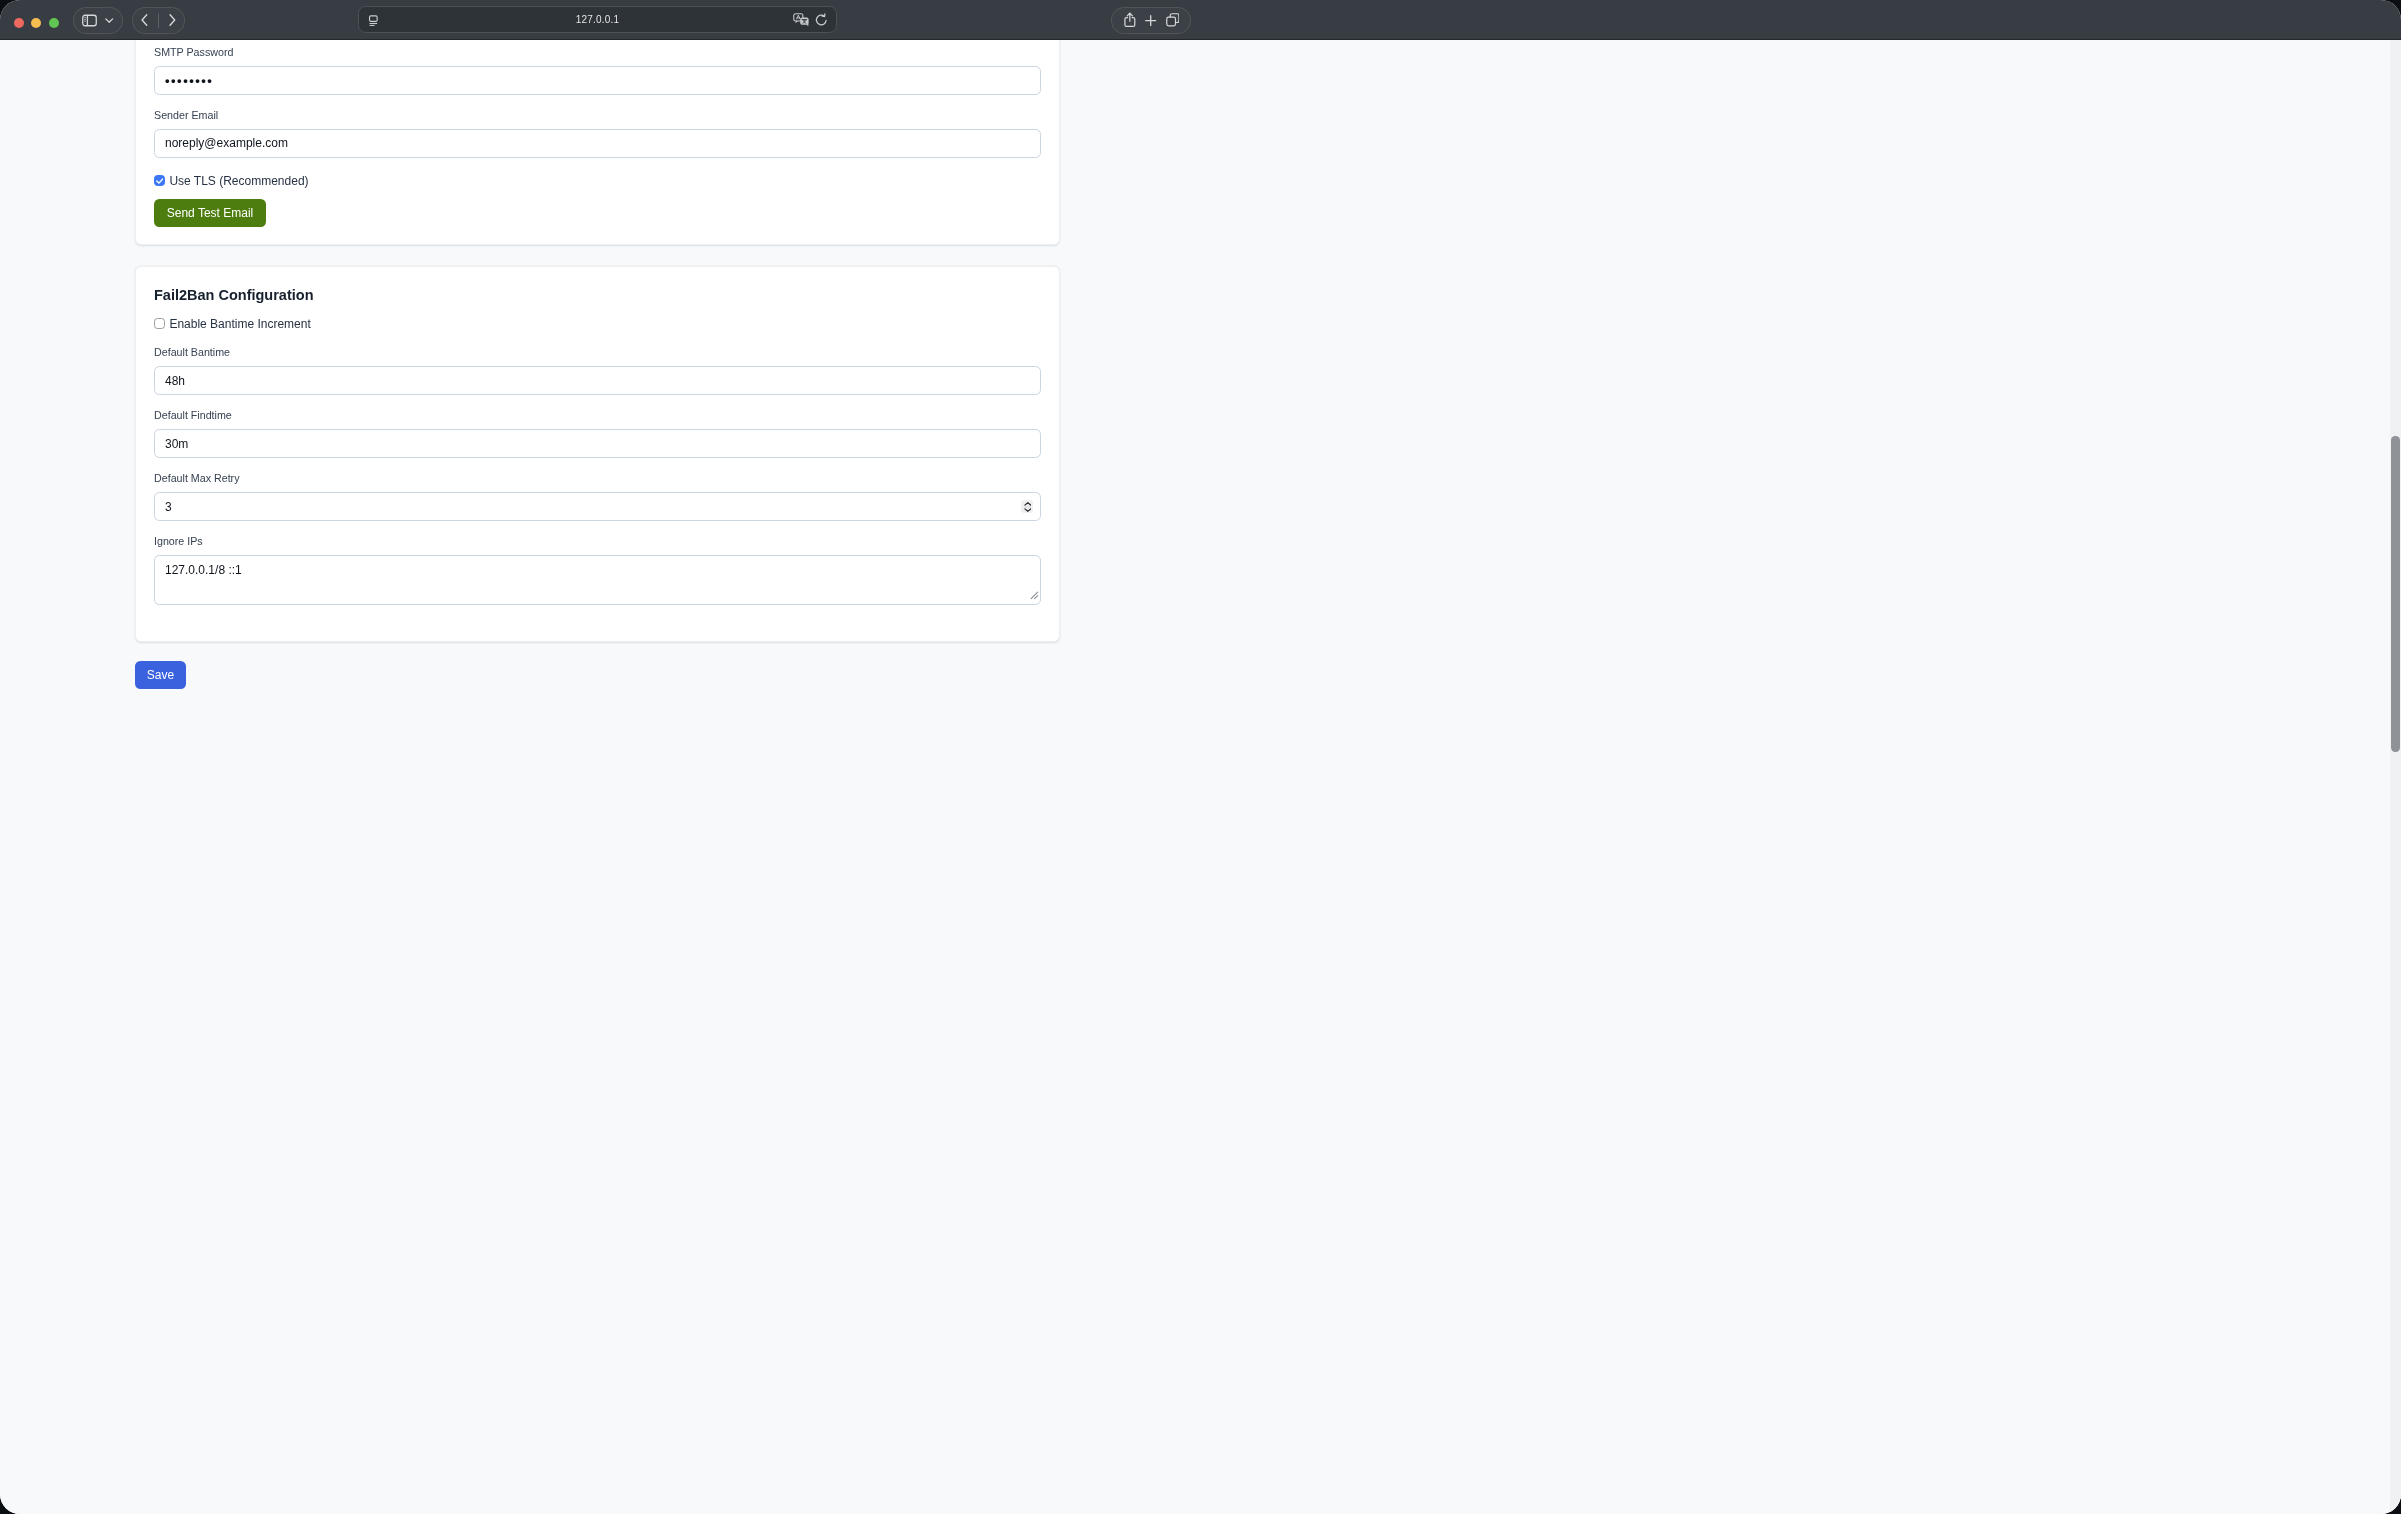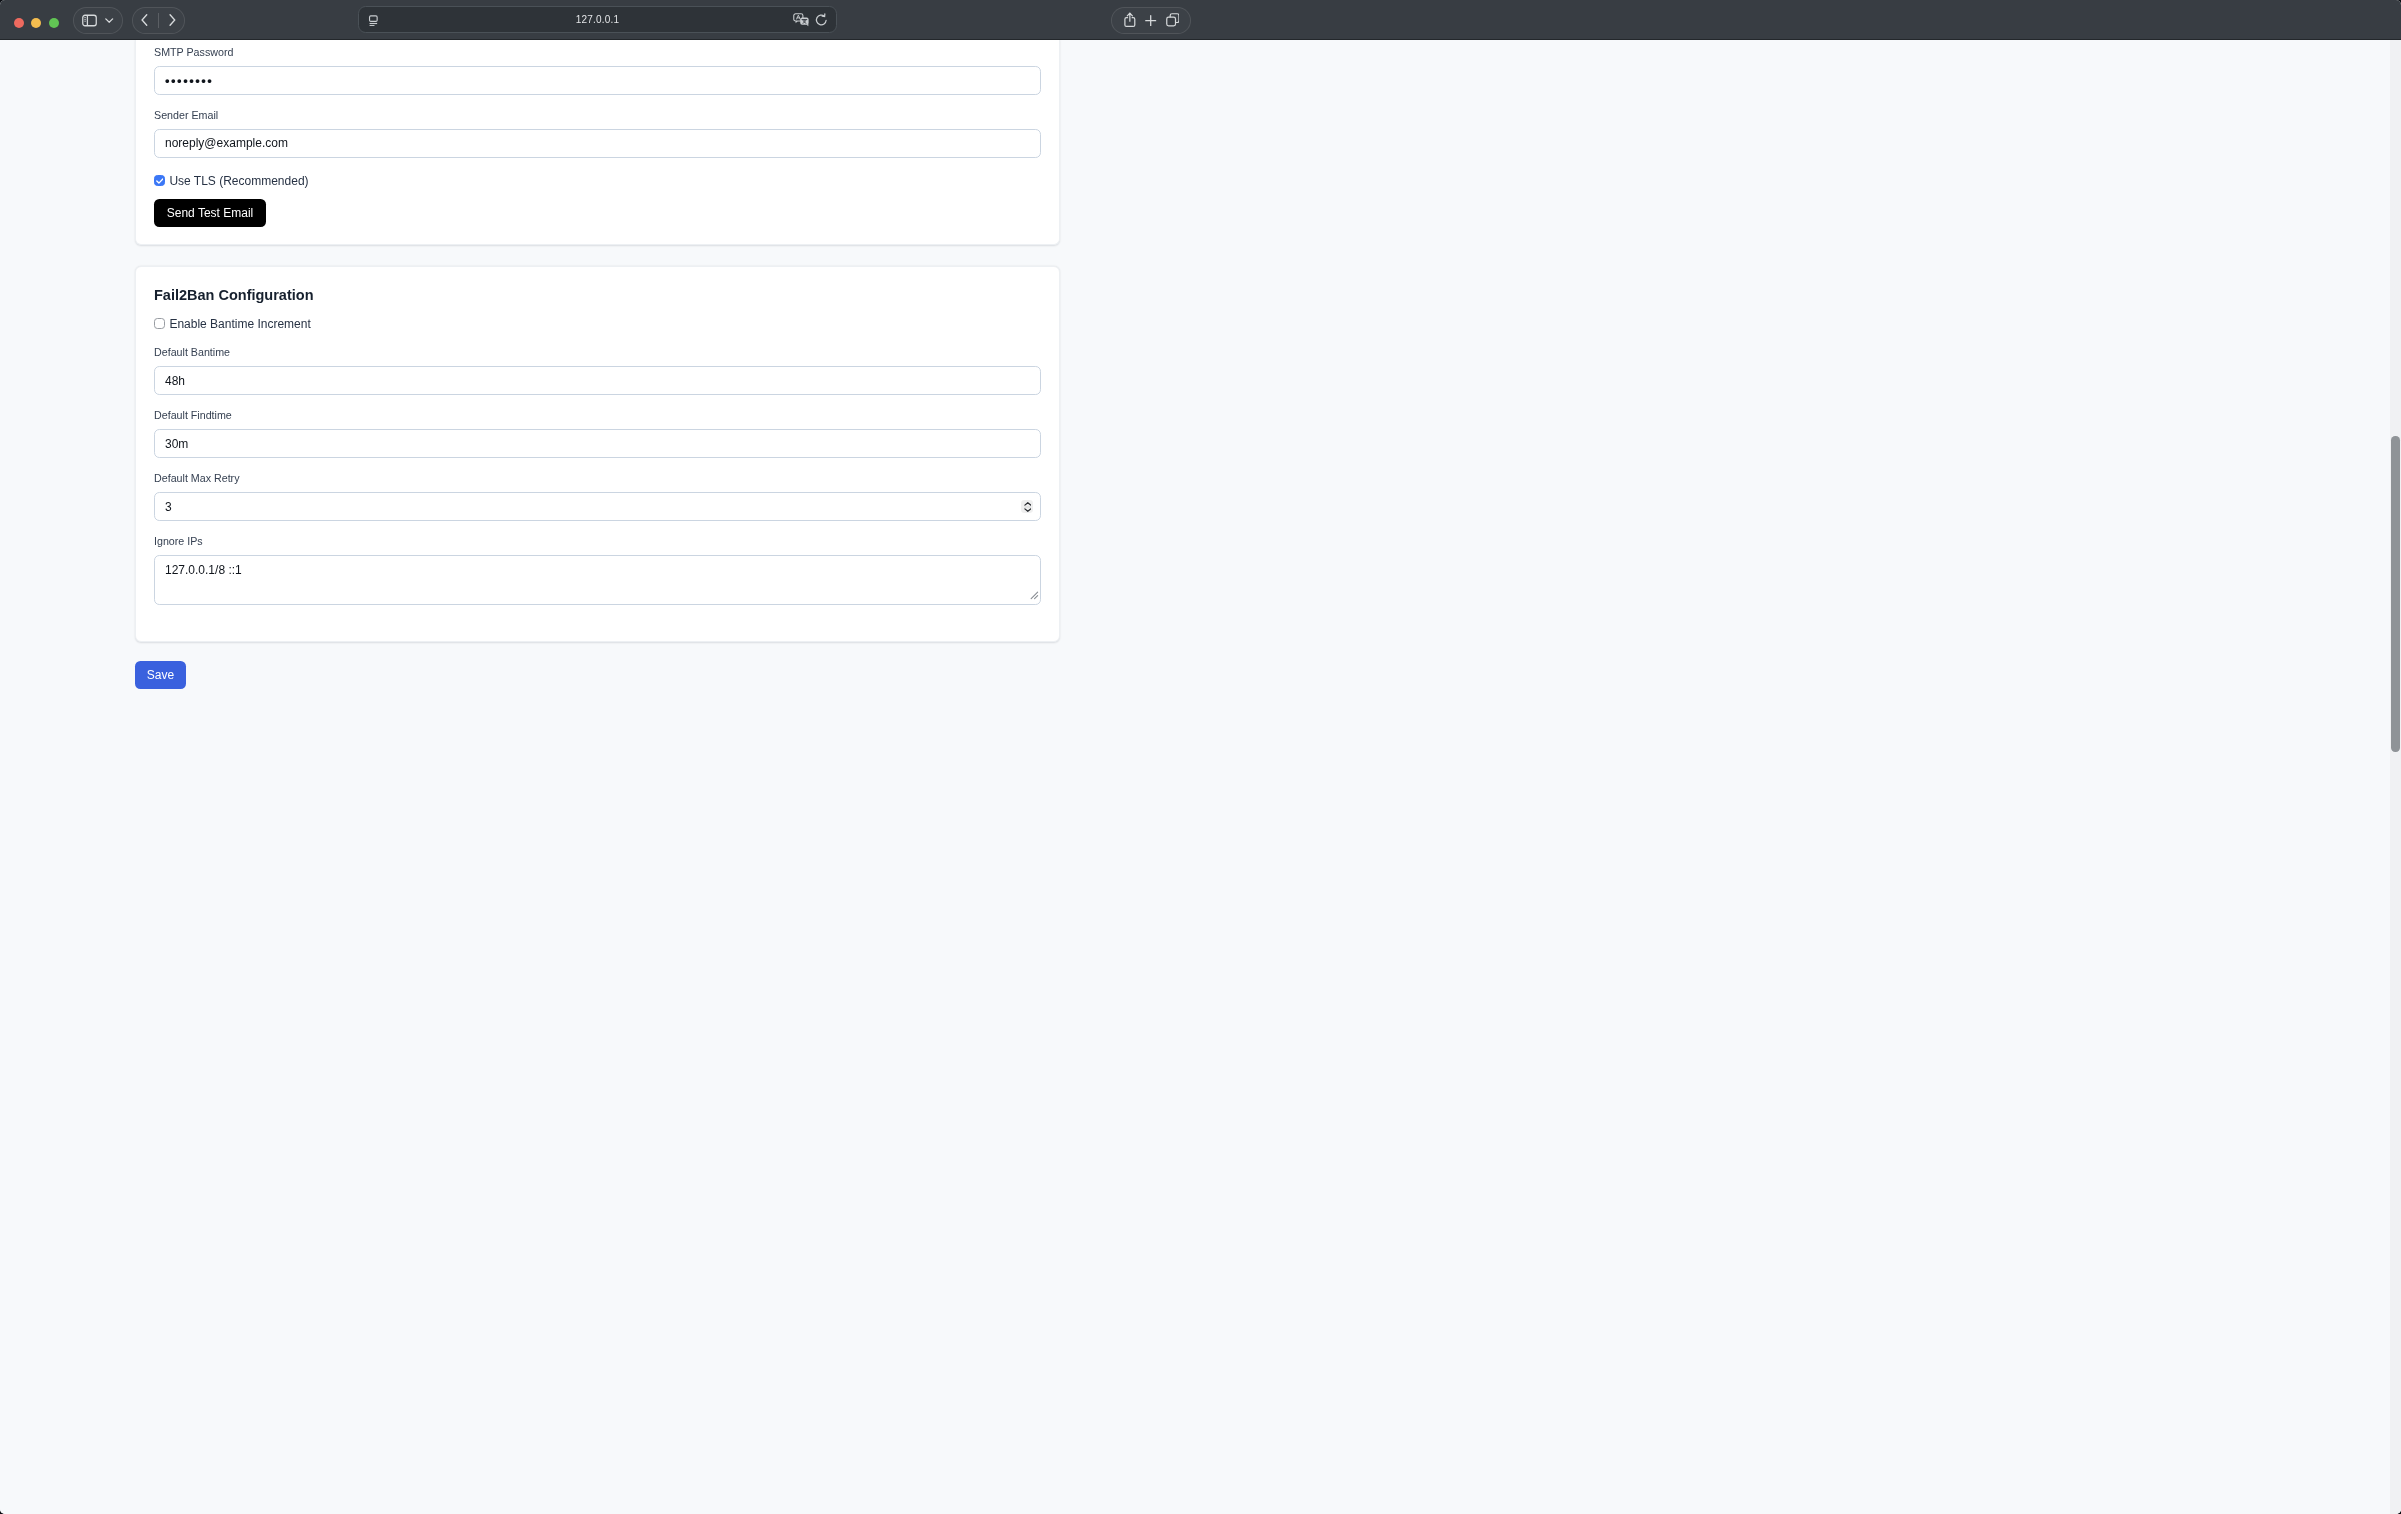--- a/index.html
+++ b/index.html
@@ -3,21 +3,21 @@
 <meta charset="utf-8">
 <style>
   * { box-sizing: border-box; margin: 0; padding: 0; }
   html, body { width: 1201px; height: 757px; overflow: hidden; }
   body {
     background: #0b0e13;
     font-family: "Liberation Sans", "DejaVu Sans", sans-serif;
   }
   .window {
     position: absolute; inset: 0;
-    border-radius: 5px; overflow: hidden;
+    border-radius: 20px; overflow: hidden;
     display: flex; flex-direction: column;
     background: #f7f9fb;
   }
 
   
   .toolbar {
     position: relative; height: 40px; flex: 0 0 40px;
     background: #383d43;
     border-bottom: 0.8px solid #23272b;
     color: #d6d9db;
@@ -100,21 +100,21 @@
   .checkbox.checked { background: #3b77f6; border-color: #3b77f6; }
   .checkbox.checked svg { visibility: visible; }
   .check-label { margin-left: 4px; font-size: 12px; color: #273244; }
 
   .btn {
     border: none; border-radius: 5.3px; cursor: default;
     font-family: "Liberation Sans", "DejaVu Sans", sans-serif;
     font-size: 12px; font-weight: 500; color: #ffffff;
     display: inline-flex; align-items: center; justify-content: center;
   }
-  .btn-test { margin-top: 11.4px; width: 112px; height: 28px; background: #000000; }
+  .btn-test { margin-top: 11.4px; width: 112px; height: 28px; background: #4d7c0f; }
   .btn-save { margin-top: 19px; width: 51px;  height: 28px; background: #3a61de; }
 
   
   .footer {
     position: absolute; left: 0; right: 0; bottom: 0; height: 39px;
     background: #f0f2f4; text-align: center; padding-top: 8.4px;
     font-size: 12px; color: #4b5563;
   }
   .footer a { color: #3c63e0; text-decoration: none; }
 

